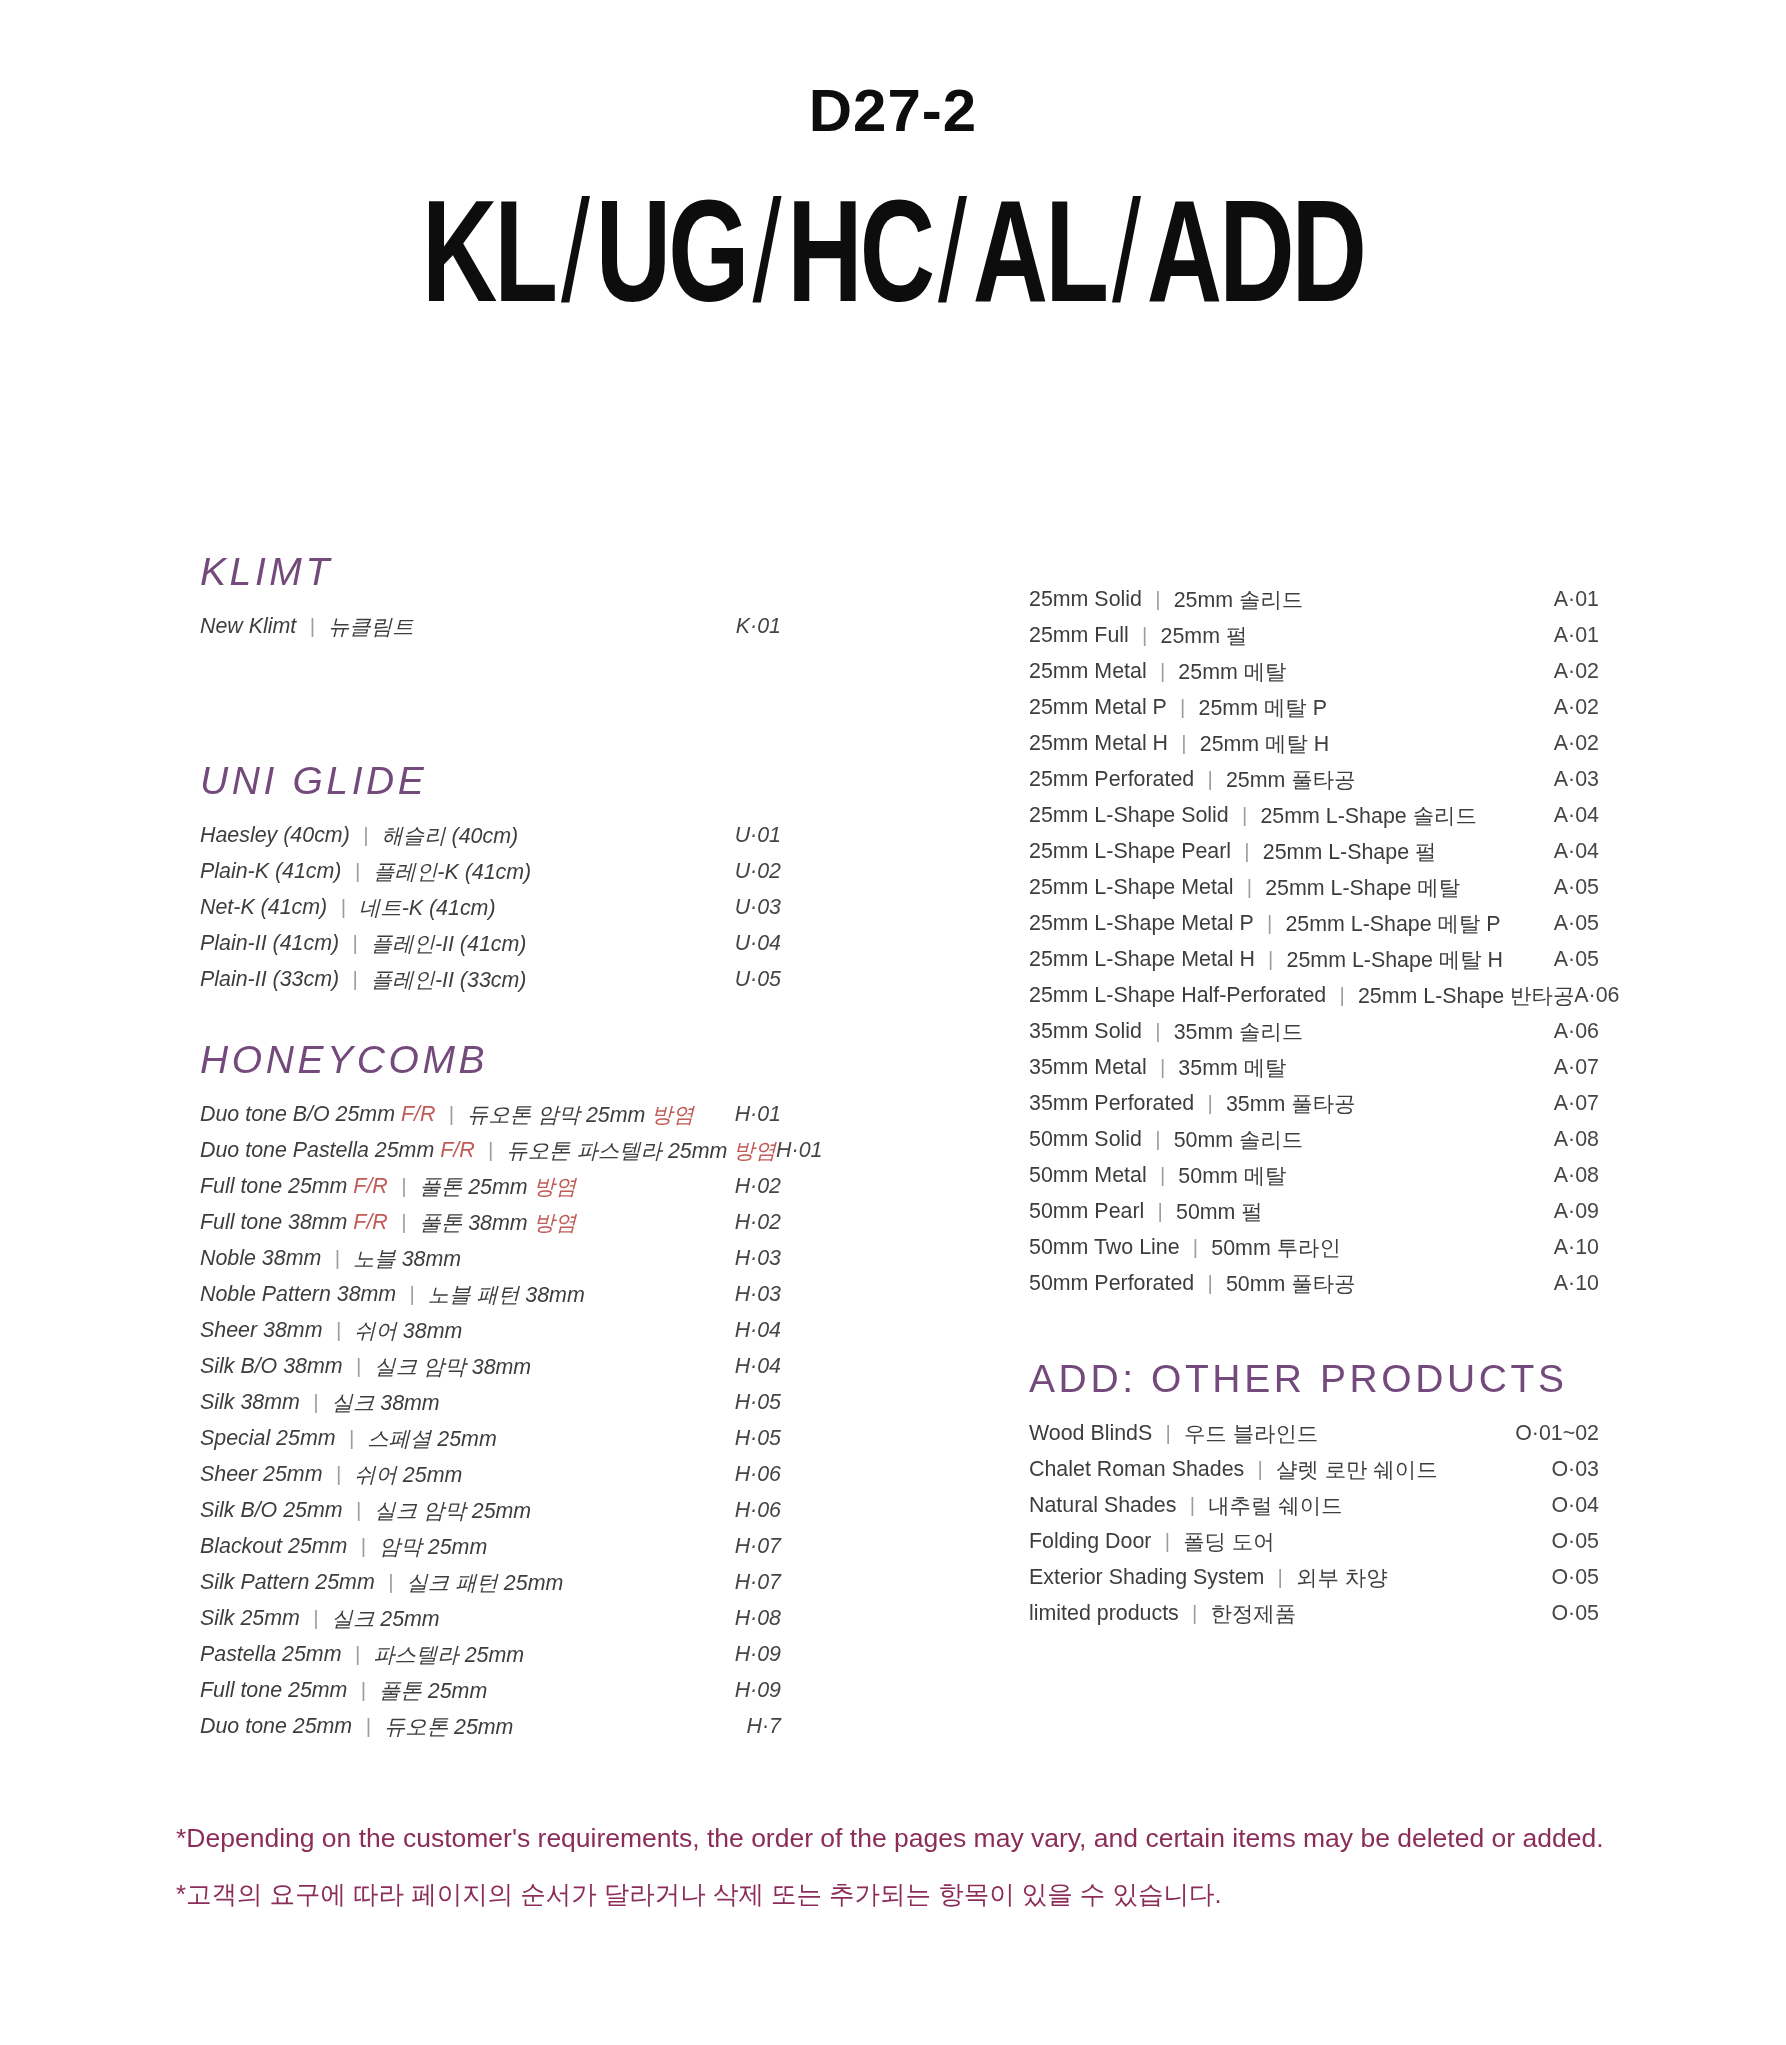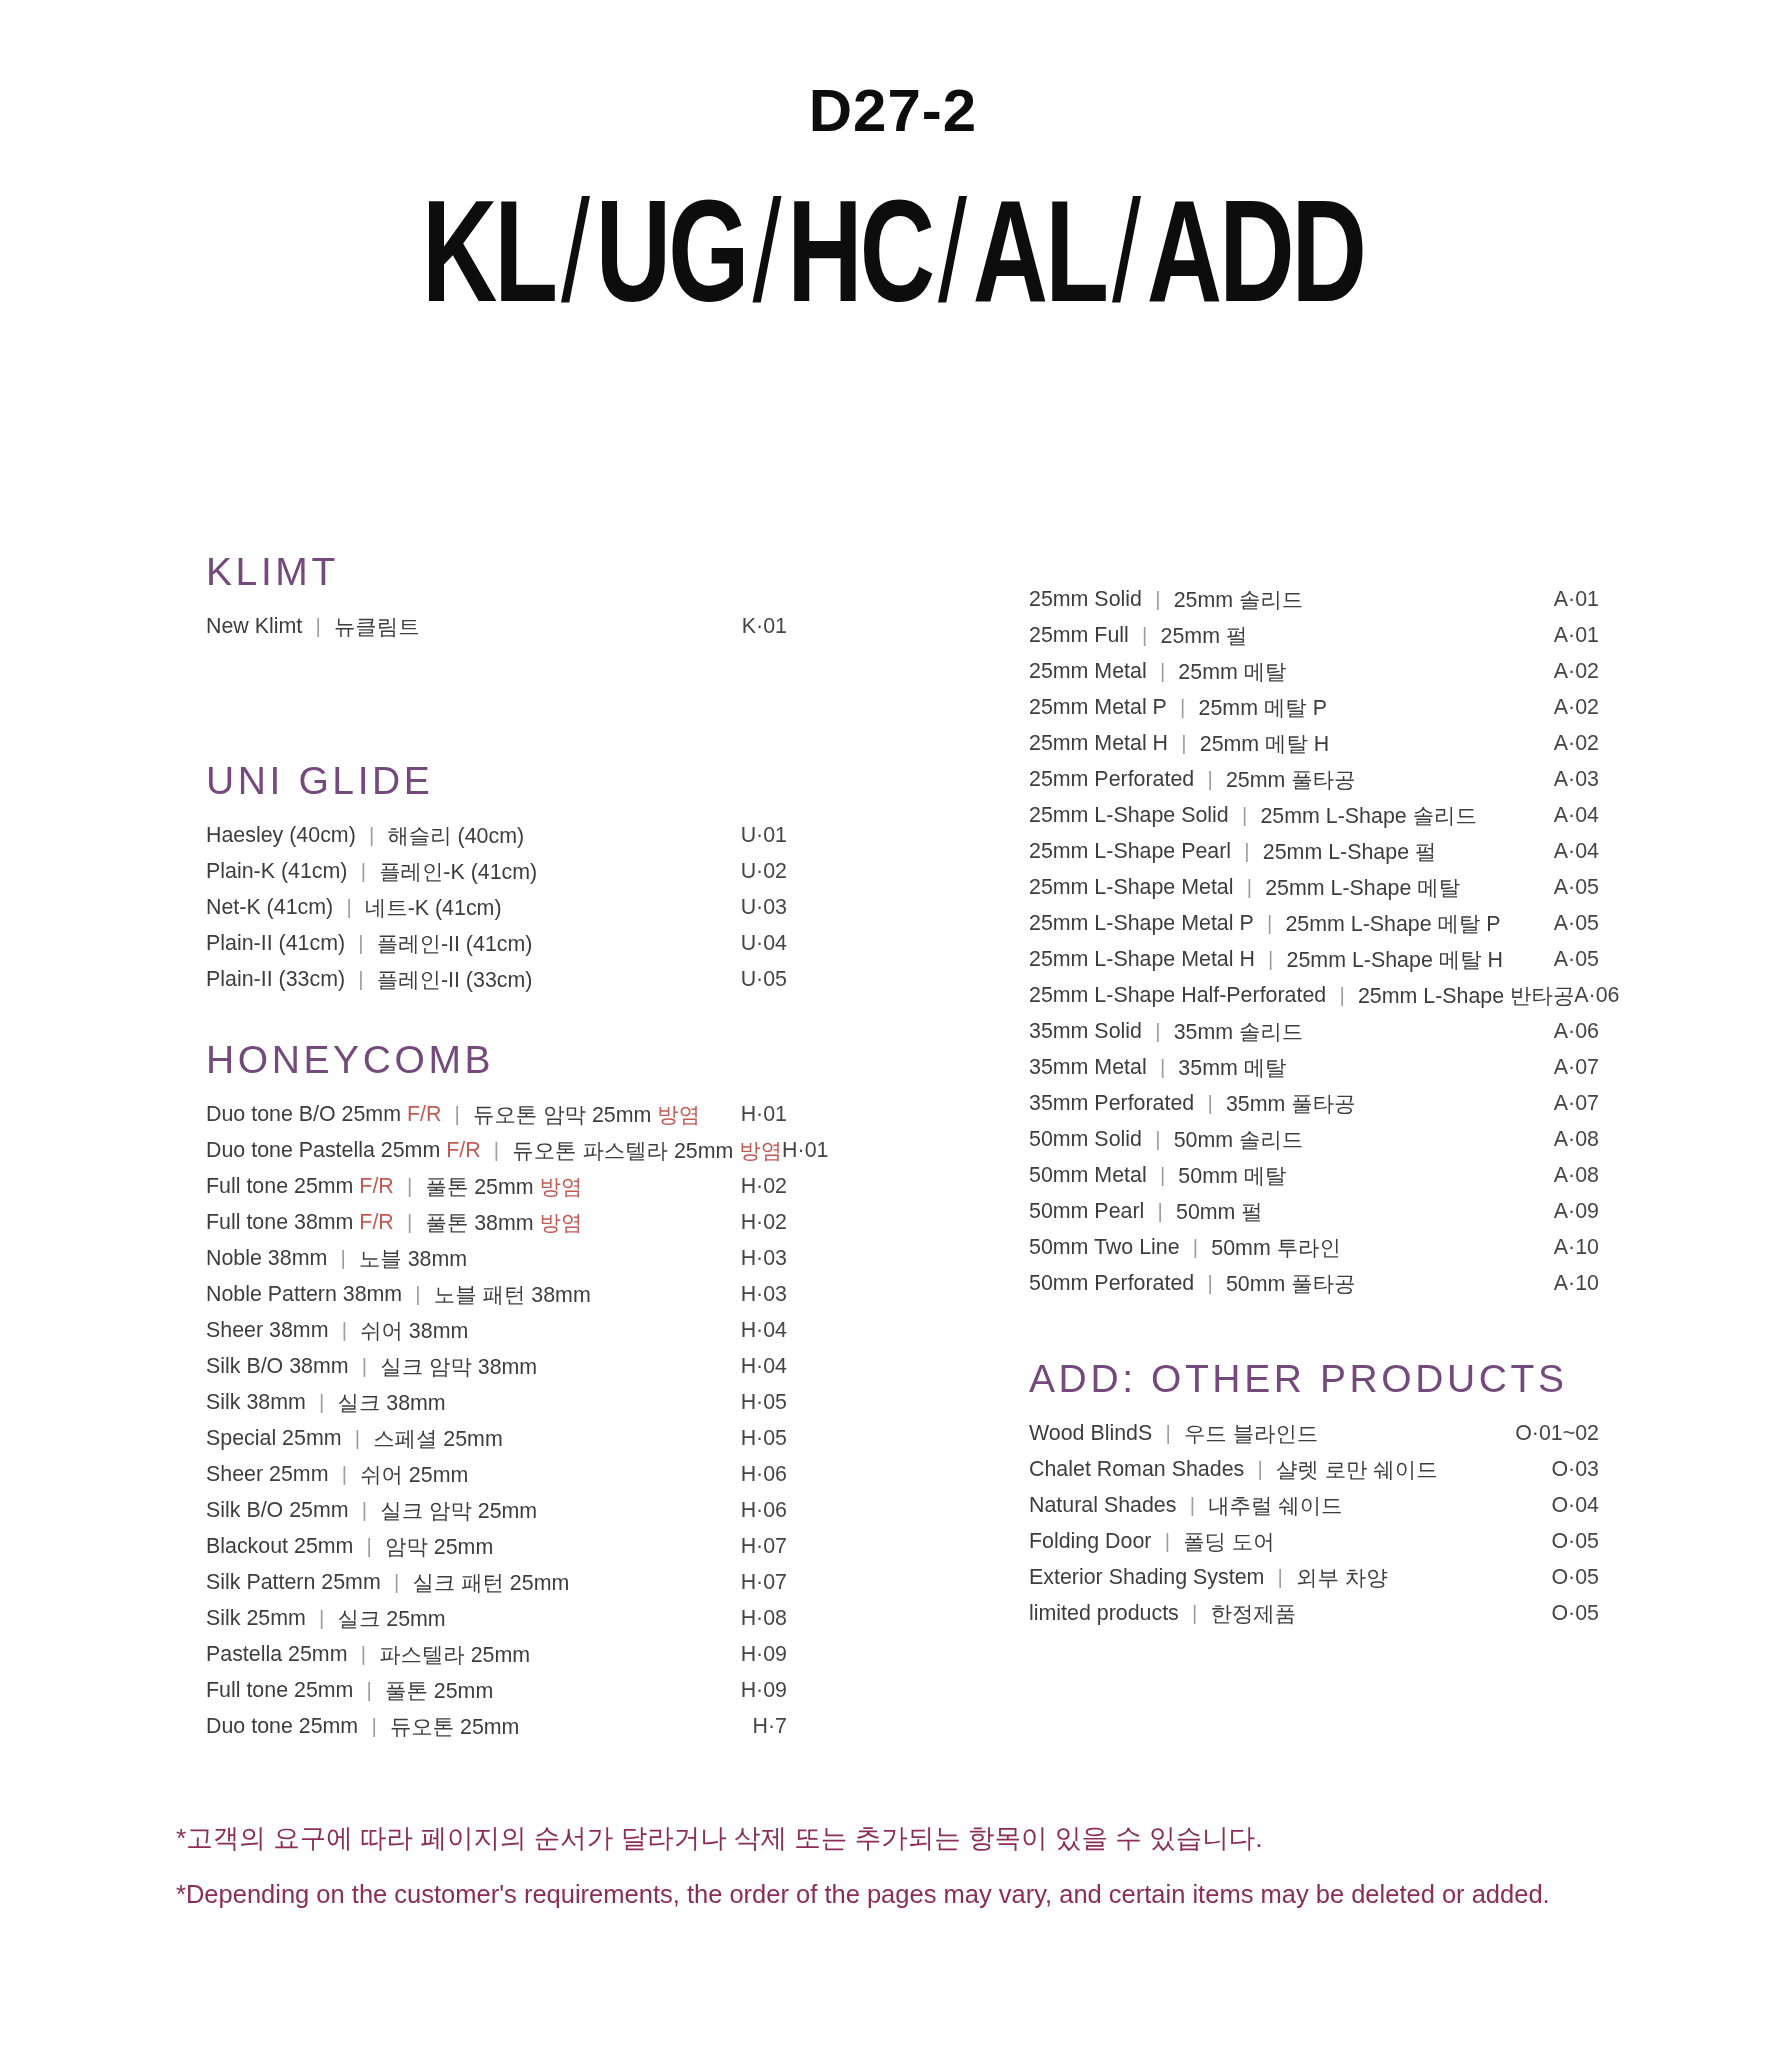--- a/index.html
+++ b/index.html
@@ -40,21 +40,21 @@
   }
   .contents-title {
     position: absolute;
     top: 447px; left: 194px;
     font-size: 54px;
     font-weight: 400;
     letter-spacing: 10.2px;
     color: var(--contents-gray, #8a8a8a);
   }
   .col { position: absolute; top: 550px; }
-  .col-left  { left: 206px;  width: 581px; }
+  .col-left  { left: 200px;  width: 581px; font-style: italic; }
   .col-right { left: 1029px; width: 570px; }
 
   .section-title {
     margin: 0 0 13.2px 0;
     font-size: 39px;
     font-weight: 400;
     letter-spacing: 3.6px;
     color: var(--accent-purple, #74497b);
     line-height: 1.15;
   }
@@ -415,17 +415,17 @@
         <div class="row">
           <span class="en">limited products</span>
           <span class="sep">|</span>
           <span class="ko">한정제품</span>
           <span class="code">O·05</span>
         </div>
       </div>
     </div>
 
   <div class="footnotes">
+    <p>*Depending on the customer's requirements, the order of the pages may vary, and certain items may be deleted or added.</p>
     <p>*고객의 요구에 따라 페이지의 순서가 달라거나 삭제 또는 추가되는 항목이 있을 수 있습니다.</p>
-    <p>*Depending on the customer's requirements, the order of the pages may vary, and certain items may be deleted or added.</p>
   </div>
 </div>
 
 
 </body></html>

